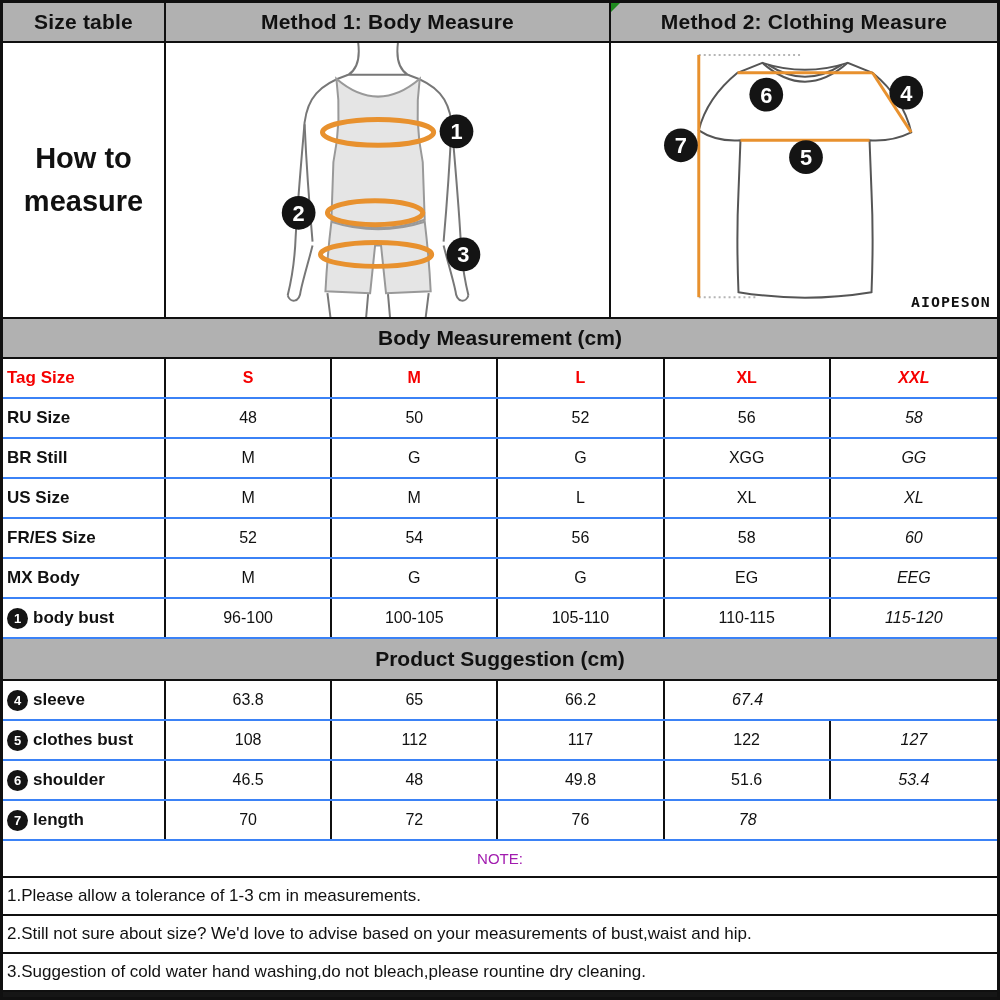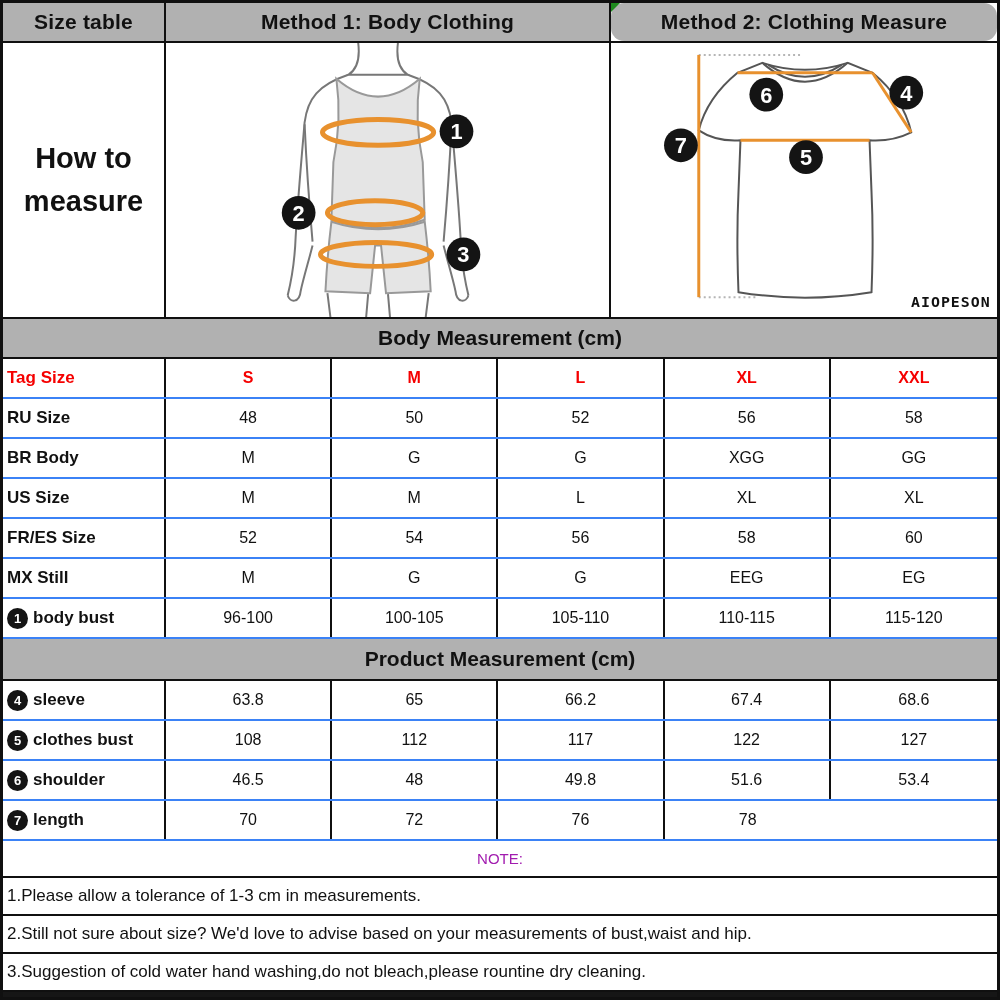--- a/index.html
+++ b/index.html
@@ -8,38 +8,38 @@
     width:1000px; height:1000px;
     border:3px solid #101010;
     display:flex; flex-direction:column;
     background:#fff; color:#111;
     position:relative; overflow:hidden;
   }
   .row { display:flex; border-bottom:2px solid #101010; flex:none; }
   .cell { box-sizing:border-box; }
   .c0 { width:163px; border-right:2px solid #101010; flex:none; }
   .cm1 { width:445px; border-right:2px solid #101010; flex:none; }
-  .cm2 { flex:1; position:relative;border-radius:13px; }
+  .cm2 { flex:1; position:relative; }
   .gray { background:#b1b1b1; }
   .hdr { display:flex; align-items:center; justify-content:center;
          font-weight:bold; font-size:21px; letter-spacing:.2px; }
   .header-row { height:40px; }
   .illus-row { height:276px; }
   .howto { display:flex; align-items:center; justify-content:center;
            text-align:center; font-weight:bold; font-size:29px; line-height:1.5; }
   .illus { display:flex; align-items:center; justify-content:center; background:#fff; }
   .section-header { height:40px; flex:none; background:#b1b1b1;
     border-bottom:2px solid #101010; display:flex; align-items:center;
     justify-content:center; font-weight:bold; font-size:21px; }
   .trow { height:40px; flex:none; display:flex; border-bottom:2px solid #3b82f6; }
   .trow .label { width:163px; flex:none; border-right:2px solid #101010;
     display:flex; align-items:center; padding-left:4px; font-weight:bold; font-size:17px; gap:5px; }
   .trow .val { width:calc((100% - 163px)/5); border-right:2px solid #101010;
     display:flex; align-items:center; justify-content:center; font-size:16px; }
-  .trow .val:last-child { border-right:none; }
+  .trow .val:last-child { border-right:none;font-style:italic; }
   .red { color:#f50000; }
   .badge { display:inline-flex; width:21px; height:21px; border-radius:50%;
     background:#141414; color:#fff; align-items:center; justify-content:center;
     font-size:13px; font-weight:bold; flex:none; }
   .note-title { height:37px; flex:none; border-bottom:2px solid #101010;
     display:flex; align-items:center; justify-content:center;
     color:#a21caf; font-size:15px; }
   .note-line { height:38px; flex:none; border-bottom:2px solid #101010;
     display:flex; align-items:center; padding-left:4px; font-size:17px; }
   .bottom-bar { flex:1; background:#161616; min-height:8px; }
@@ -50,21 +50,21 @@
   svg text.brand { fill:#111; font-weight:bold; font-size:15px;
     font-family:"DejaVu Sans Mono", monospace; letter-spacing:1px; text-anchor:end; }
 </style>
 </head>
 <body>
 
 <div class="page">
 
   <div class="row header-row">
     <div class="cell c0 gray hdr">Size table</div>
-    <div class="cell cm1 gray hdr">Method 1: Body  Clothing</div>
+    <div class="cell cm1 gray hdr">Method 1: Body  Measure</div>
     <div class="cell cm2 gray hdr">
       <span class="green-tri"></span>
       <span>Method 2: Clothing Measure</span>
     </div>
   </div>
 
   <div class="row illus-row">
     <div class="cell c0 howto">How to measure</div>
 
     <div class="cell cm1 illus">
@@ -143,21 +143,21 @@
   <div class="trow">
     <div class="label">RU Size</div>
     <div class="val">48</div>
     <div class="val">50</div>
     <div class="val">52</div>
     <div class="val">56</div>
     <div class="val">58</div>
   </div>
 
   <div class="trow">
-    <div class="label">BR Body</div>
+    <div class="label">BR Still</div>
     <div class="val">M</div>
     <div class="val">G</div>
     <div class="val">G</div>
     <div class="val">XGG</div>
     <div class="val">GG</div>
   </div>
 
   <div class="trow">
     <div class="label">US Size</div>
     <div class="val">M</div>
@@ -170,52 +170,51 @@
   <div class="trow">
     <div class="label">FR/ES Size</div>
     <div class="val">52</div>
     <div class="val">54</div>
     <div class="val">56</div>
     <div class="val">58</div>
     <div class="val">60</div>
   </div>
 
   <div class="trow">
-    <div class="label">MX Still</div>
-    <div class="val">M</div>
-    <div class="val">G</div>
-    <div class="val">G</div>
+    <div class="label">MX Body</div>
+    <div class="val">M</div>
+    <div class="val">G</div>
+    <div class="val">G</div>
+    <div class="val">EG</div>
     <div class="val">EEG</div>
-    <div class="val">EG</div>
   </div>
 
   <div class="trow">
     <div class="label">
       <span class="badge">1</span>
       <span>body bust</span>
     </div>
     <div class="val">96-100</div>
     <div class="val">100-105</div>
     <div class="val">105-110</div>
     <div class="val">110-115</div>
     <div class="val">115-120</div>
   </div>
 
-  <div class="section-header" style="height:42px">Product Measurement (cm)</div>
+  <div class="section-header" style="height:42px">Product Suggestion (cm)</div>
 
   <div class="trow">
     <div class="label">
       <span class="badge">4</span>
       <span>sleeve</span>
     </div>
     <div class="val">63.8</div>
     <div class="val">65</div>
     <div class="val">66.2</div>
     <div class="val">67.4</div>
-    <div class="val">68.6</div>
   </div>
 
   <div class="trow">
     <div class="label">
       <span class="badge">5</span>
       <span>clothes bust</span>
     </div>
     <div class="val">108</div>
     <div class="val">112</div>
     <div class="val">117</div>

